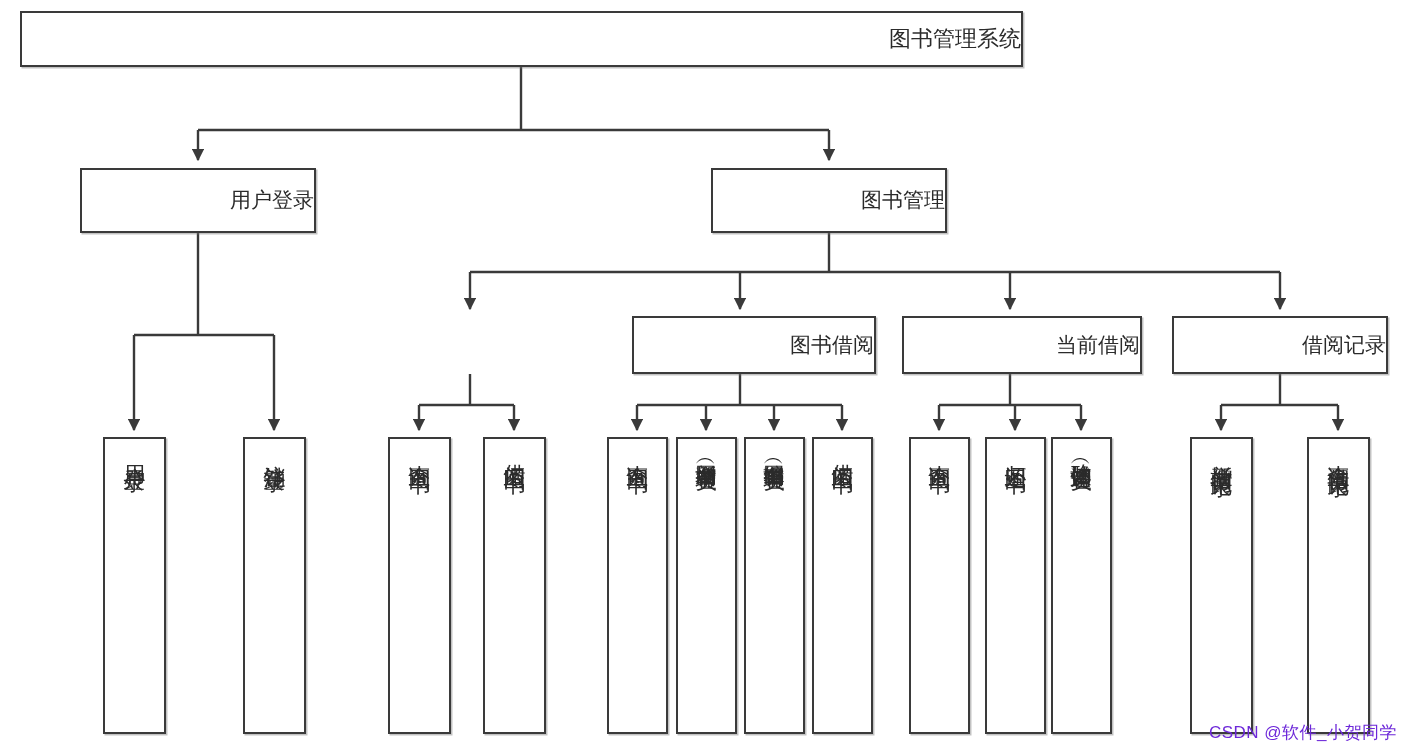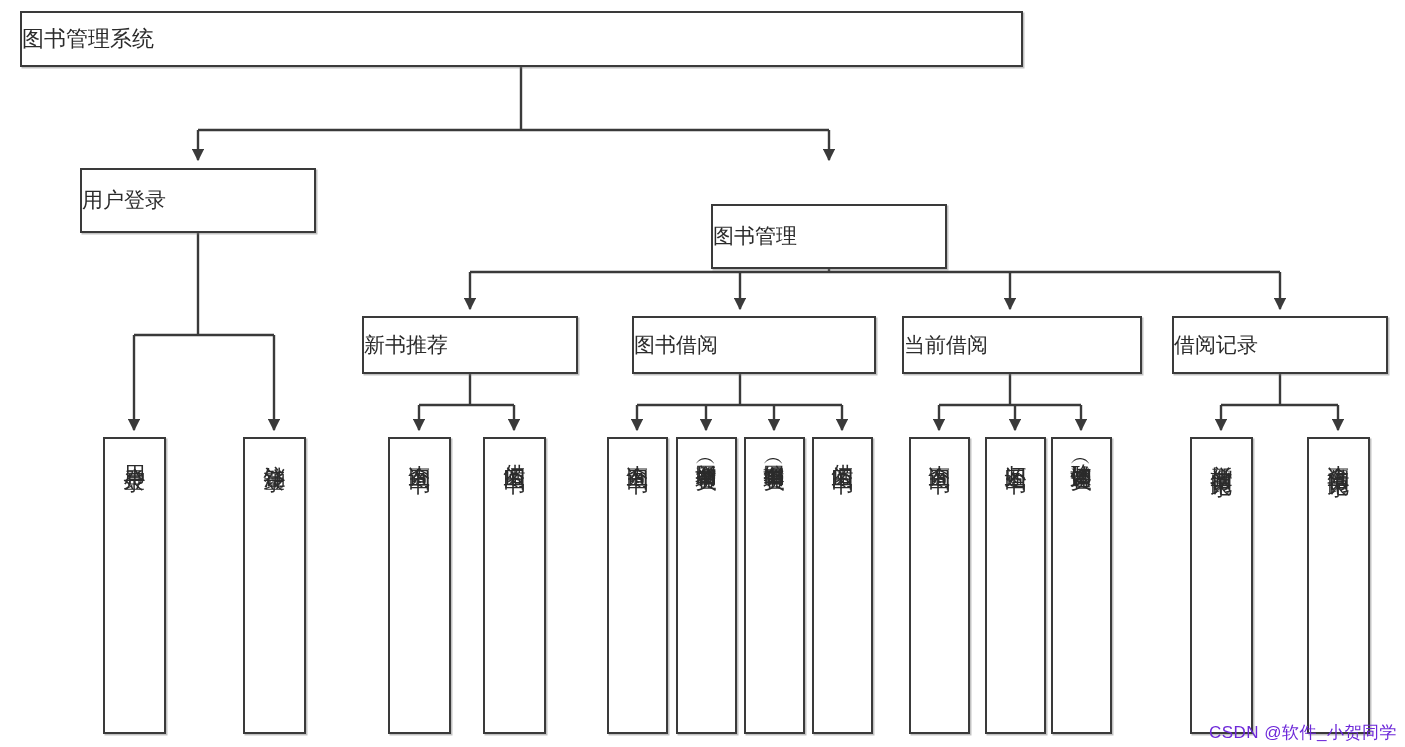--- a/index.html
+++ b/index.html
@@ -3,21 +3,21 @@
 <meta charset="utf-8">
 <style>
   html,body{margin:0;padding:0;background:#ffffff;}
   body{width:1405px;height:747px;overflow:hidden;
        font-family:"Liberation Sans","DejaVu Sans",sans-serif;}
   #canvas{position:relative;width:1405px;height:747px;background:#fff;}
   svg.lines{position:absolute;left:0;top:0;width:1405px;height:747px;pointer-events:none;}
   .node{position:absolute;box-sizing:border-box;background:#ffffff;
         border:2.2px solid #3a3a3a;
         box-shadow:1.5px 1.5px 0 rgba(120,120,120,0.45);
-        display:flex;align-items:center;justify-content:flex-start;}
+        display:flex;align-items:center;justify-content:flex-end;}
   .node-label{color:#2b2b2b;line-height:1.15;white-space:nowrap;}
   .lvl0 .node-label{font-size:22px;}
   .lvl1 .node-label{font-size:21px;}
   .lvl2 .node-label{font-size:21px;}
   .leaf{align-items:flex-start;justify-content:center;padding-top:8px;}
   .leaf .node-label{font-size:22px;writing-mode:vertical-rl;text-orientation:upright;
                     letter-spacing:2.5px;line-height:1.0;white-space:normal;
                     max-height:282px;text-align:center;}
   .leaf.tall .node-label{font-size:21px;letter-spacing:1px;}
   #watermark{position:absolute;right:8px;bottom:3px;font-size:17px;color:#6d28d9;
@@ -78,27 +78,24 @@
     </g>
   </svg>
 
   <div class="node lvl0" style="left: 20px; top: 11px; width: 1003px; height: 56px;">
     <span class="node-label">图书管理系统</span>
   </div>
 
   <div class="node lvl1" style="left: 80px; top: 168px; width: 236px; height: 65px;">
     <span class="node-label">用户登录</span>
   </div>
-  <div class="node lvl1" style="left: 711px; top: 168px; width: 236px; height: 65px; margin-top: 36px;">
+  <div class="node lvl1" style="left: 711px; top: 168px; width: 236px; height: 65px;">
     <span class="node-label">图书管理</span>
   </div>
 
-  <div class="node lvl2" style="left: 362px; top: 316px; width: 216px; height: 58px;">
-    <span class="node-label">新书推荐</span>
-  </div>
   <div class="node lvl2" style="left: 632px; top: 316px; width: 244px; height: 58px;">
     <span class="node-label">图书借阅</span>
   </div>
   <div class="node lvl2" style="left: 902px; top: 316px; width: 240px; height: 58px;">
     <span class="node-label">当前借阅</span>
   </div>
   <div class="node lvl2" style="left: 1172px; top: 316px; width: 216px; height: 58px;">
     <span class="node-label">借阅记录</span>
   </div>
 

